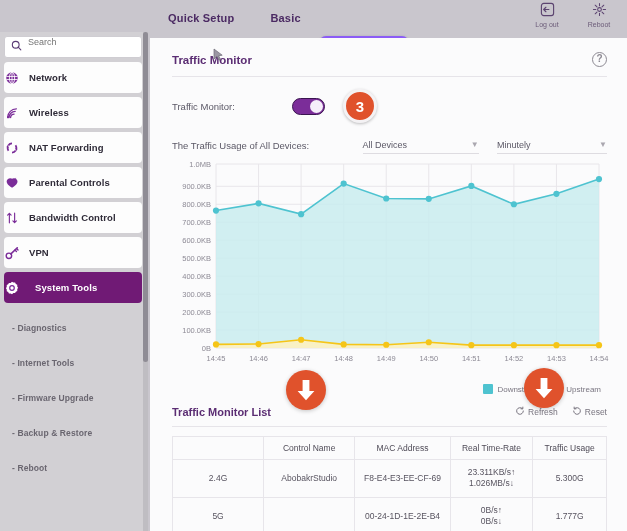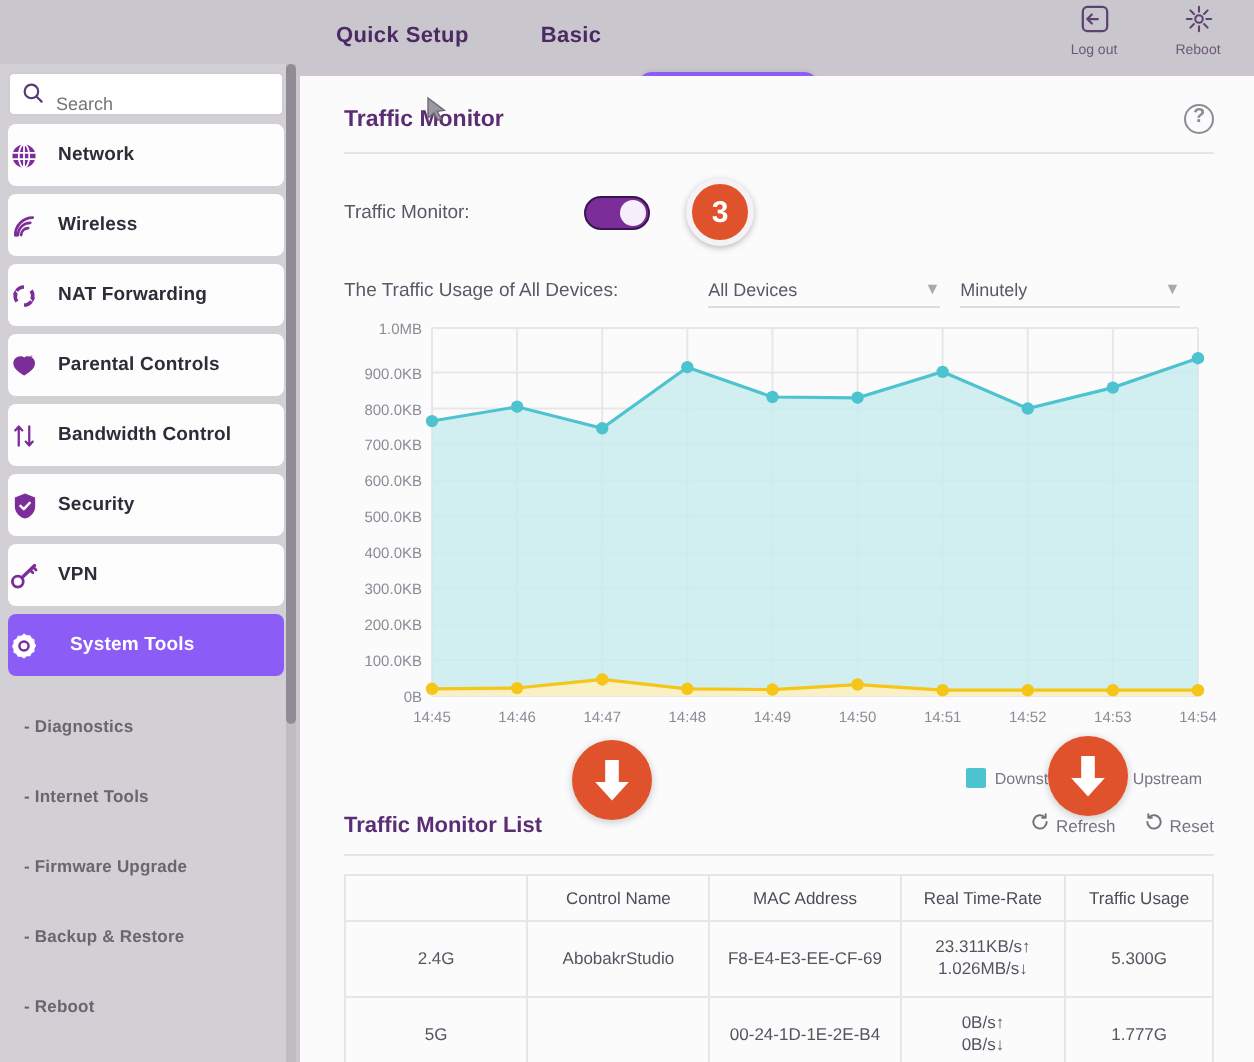--- a/index.html
+++ b/index.html
@@ -43,38 +43,38 @@
   .tr-label { font-size: 7px; color: #6b5b78; display: block; margin-top: 1px; }
 
   
   .sidebar {
     position: absolute; left: 0; top: 32px; width: 148px; height: 499px;
     background: #d2d0d4;
     padding: 4px 6px 0 4px;
     overflow: hidden;
   }
   .searchbox {
-    display: flex; align-items: flex-end; gap: 6px;
+    display: flex; align-items: flex-start; gap: 6px;
     background: #fff; border: 1px solid #cfcdd2; border-radius: 3px;
     height: 22px; padding: 0 6px; margin-bottom: 4px;
   }
   .searchbox .sicon { color: #5a3b75; flex: 0 0 auto; }
   .searchbox input {
     border: 0; outline: 0; font-size: 9px; color: #9a96a0;
     width: 100%; background: transparent; font-family: inherit;
   }
   .menu-item {
     display: flex; align-items: center; gap: 9px;
     height: 31px; background: #fdfdfd; border-radius: 4px;
     margin-bottom: 4px; padding-left: 0; cursor: pointer;
     position: relative;
   }
   .menu-item .mi-icon { width: 16px; height: 16px; flex: 0 0 16px; color: #7b2d99; display:flex; align-items:center; justify-content:center;}
   .menu-item .mi-label { font-size: 9.5px; font-weight: bold; color: #2f2b38; letter-spacing: .1px; }
-  .menu-item.active { background: #8b5cf6; gap: 15px; }
+  .menu-item.active { background: #701a75; gap: 15px; }
   .menu-item.active .mi-icon { color: #fff; }
   .menu-item.active .mi-label { color: #fff; }
   .submenu { padding: 4px 0 0 8px; }
   .sub-item {
     font-size: 8.5px; color: #6a6670; font-weight: bold;
     height: 35px; line-height: 35px; cursor: pointer; letter-spacing: .1px;
   }
   .scrollbar {
     position: absolute; right: 0; top: 0; width: 5px; height: 499px;
     background: #bfbdc2;
@@ -113,21 +113,21 @@
     width: 13px; height: 13px; border-radius: 50%; background: #f6eefa;
   }
   .badge-circle {
     width: 34px; height: 34px; border-radius: 50%;
     background: #e0522c; color: #fff; font-size: 15px; font-weight: bold;
     display: flex; align-items: center; justify-content: center;
     border: 3px solid #f4f2f4;
     box-shadow: 0 1px 3px rgba(0,0,0,.25);
   }
   .row-selects {
-    display: flex; align-items: center; margin-top: 18px; height: 18px;
+    display: flex; align-items: center; margin-top: 18px; height: 18px; justify-content: space-between;
   }
   .sel {
     height: 18px; border-bottom: 1px solid #dedce1;
     display: flex; align-items: center; justify-content: space-between;
     font-size: 9px; color: #5b5866; cursor: pointer;
   }
   .sel .caret { color: #aaa7af; font-size: 8px; }
   #sel-devices { width: 116px; margin-left: 45px; }
   #sel-period  { width: 110px; margin-left: 10px; }
 
@@ -274,29 +274,20 @@
         <svg width="14" height="14" viewBox="0 0 16 16">
             <g stroke="currentColor" stroke-width="1.3" fill="none" stroke-linecap="round" stroke-linejoin="round">
               <path d="M5 13.5V2.8M3 4.8L5 2.6l2 2.2"></path>
               <path d="M11 2.5v10.7M9 11.2l2 2.2 2-2.2"></path>
             </g>
           </svg>
       </span>
       <span class="mi-label">Bandwidth Control</span>
     </div>
 
-    <div class="menu-item">
-      <span class="mi-icon">
-        <svg width="13" height="14" viewBox="0 0 14 16">
-            <path d="M7 .9L1.2 3.2v5.1c0 3.4 2.6 6.1 5.8 6.9 3.2-.8 5.8-3.5 5.8-6.9V3.2z" fill="currentColor"></path>
-            <path d="M4.4 7.9l1.9 1.9 3.4-3.6" fill="none" stroke="#fff" stroke-width="1.4" stroke-linecap="round" stroke-linejoin="round"></path>
-          </svg>
-      </span>
-      <span class="mi-label">Security</span>
-    </div>
 
     <div class="menu-item">
       <span class="mi-icon">
         <svg width="15" height="14" viewBox="0 0 17 16">
             <circle cx="4.4" cy="11.2" r="3.1" fill="none" stroke="currentColor" stroke-width="1.6"></circle>
             <path d="M6.7 9L14 2" stroke="currentColor" stroke-width="1.8" stroke-linecap="round"></path>
             <path d="M11.4 4.6l1.6 1.6M13.1 2.9l1.7 1.7" stroke="currentColor" stroke-width="1.6" stroke-linecap="round"></path>
           </svg>
       </span>
       <span class="mi-label">VPN</span>

